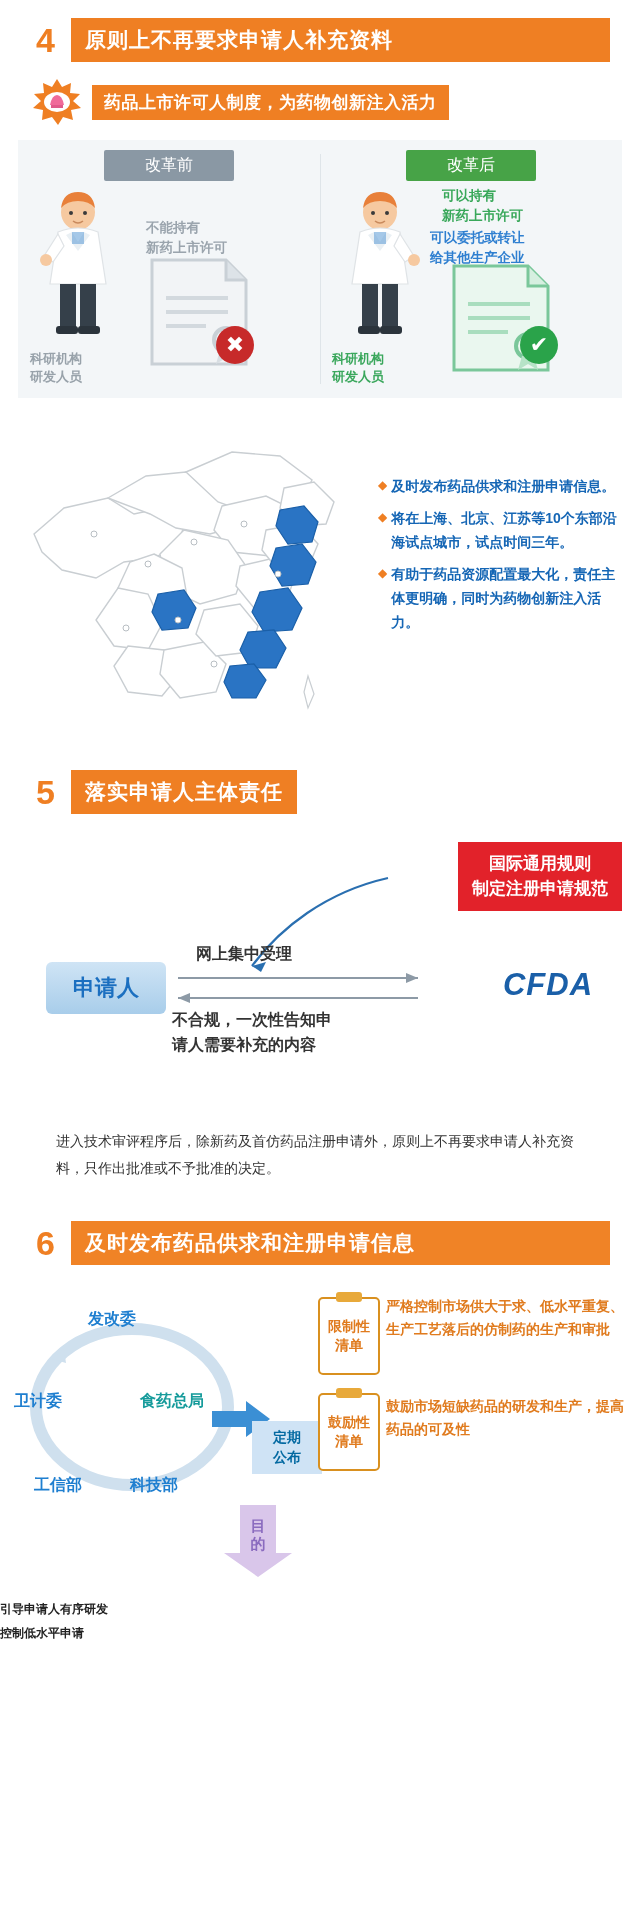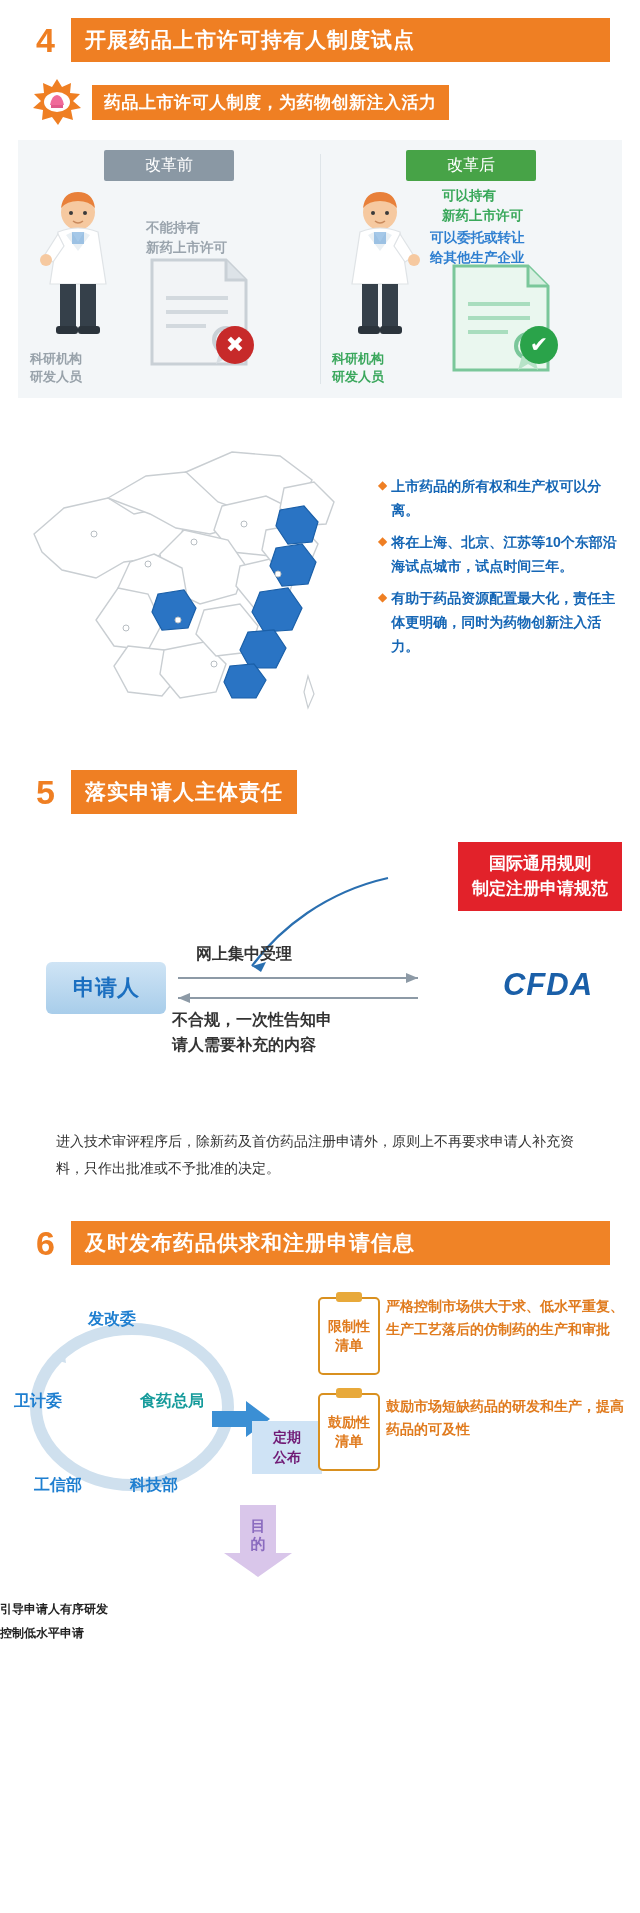--- a/index.html
+++ b/index.html
@@ -111,21 +111,21 @@
   .para{
     margin:4px 56px 0 56px;font-size:14px;line-height:1.9;color:#333;
   }
 
   
   .sec6{margin-top:40px;}
   .circle-area{position:relative;height:320px;margin-top:8px;}
   .cnode{position:absolute;font-size:16px;font-weight:bold;color:#1f7fd0;white-space:nowrap;}
   .cnode.teal{color:#169b9b;}
   .pub-box{
-    position:absolute;left:252px;top:148px;background:#cfe3f5;color:#701a75;
+    position:absolute;left:252px;top:148px;background:#cfe3f5;color:#0369a1;
     font-size:14px;font-weight:bold;padding:7px 6px;line-height:1.4;text-align:center;width:58px;
   }
   .clip{
     position:absolute;width:58px;height:74px;background:#fff;
     border:2px solid #d9901f;border-radius:5px;
   }
   .clip .clip-top{
     position:absolute;left:50%;transform:translateX(-50%);top:-7px;width:26px;height:10px;
     background:#e8a93a;border-radius:3px;
   }
@@ -145,21 +145,21 @@
     padding-bottom:26px;
   }
 </style>
 </head>
 <body>
 
 <div class="page">
 
   <div class="sec-head">
     <div class="sec-num">4</div>
-    <div class="sec-bar">开展药品上市许可持有人制度试点</div>
+    <div class="sec-bar">原则上不再要求申请人补充资料</div>
   </div>
 
   <div class="sub-row">
     <div class="burst">
       <svg width="54" height="48" viewBox="0 0 54 48">
         <polygon points="27,1 32,9 41,5 40,15 50,16 43,23 51,30 41,32 43,42 33,39 28,47 22,39 12,42 13,32 3,30 11,23 4,16 14,15 13,5 22,9" fill="#ef7f23"></polygon>
         <ellipse cx="27" cy="24" rx="13" ry="10" fill="#ffffff"></ellipse>
         <path d="M20,27 q2,-10 7,-10 q5,0 7,10 z" fill="#f06b9a"></path>
         <path d="M21,27 h12 v3 h-12 z" fill="#e05a8a"></path>
       </svg>
@@ -297,21 +297,21 @@
           <circle cx="86" cy="120" r="3"></circle>
             <circle cx="270" cy="160" r="3"></circle>
         </g>
         <path d="M300,262 l6,18 l-6,14 l-4,-16 z" fill="#ffffff" stroke="#c9ced2" stroke-width="1.2"></path>
       </svg>
     </div>
 
     <div class="map-bullets">
       <div class="bullet">
         <span class="dot">◆</span>
-        <span>上市药品的所有权和生产权可以分离。</span>
+        <span>及时发布药品供求和注册申请信息。</span>
       </div>
       <div class="bullet">
         <span class="dot">◆</span>
         <span>将在上海、北京、江苏等10个东部沿海试点城市，试点时间三年。</span>
       </div>
       <div class="bullet">
         <span class="dot">◆</span>
         <span>有助于药品资源配置最大化，责任主体更明确，同时为药物创新注入活力。</span>
       </div>
     </div>

